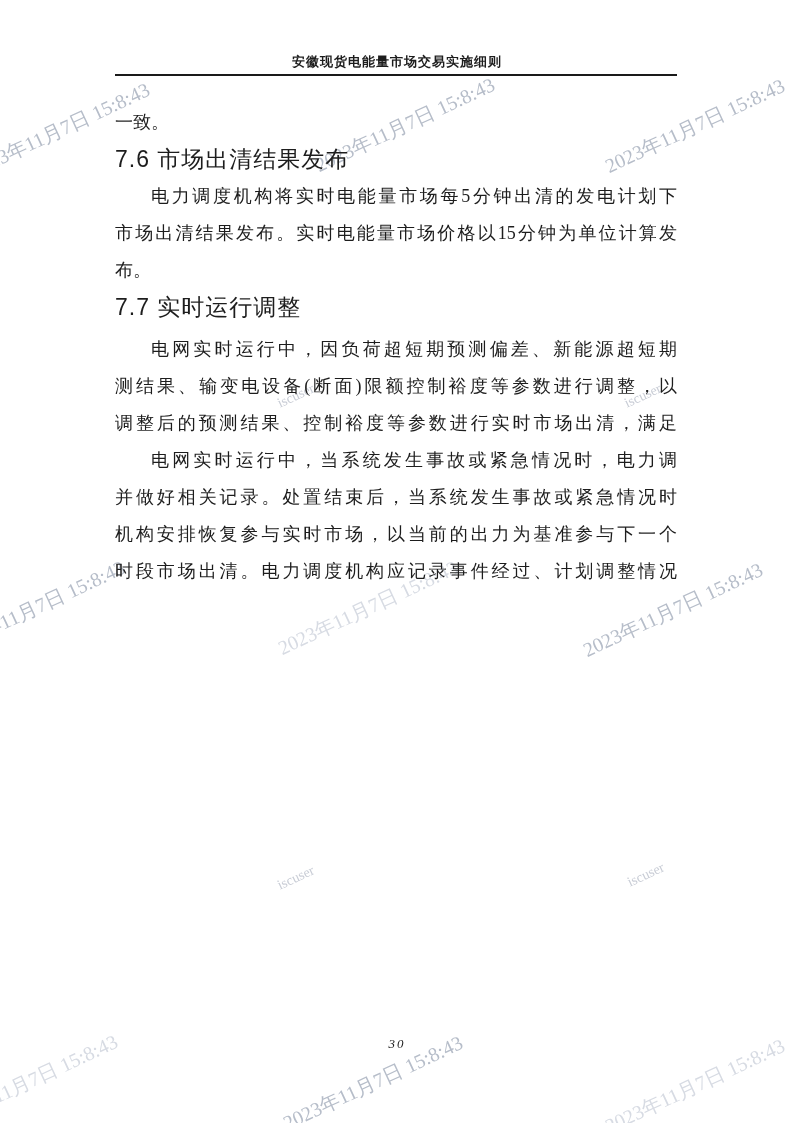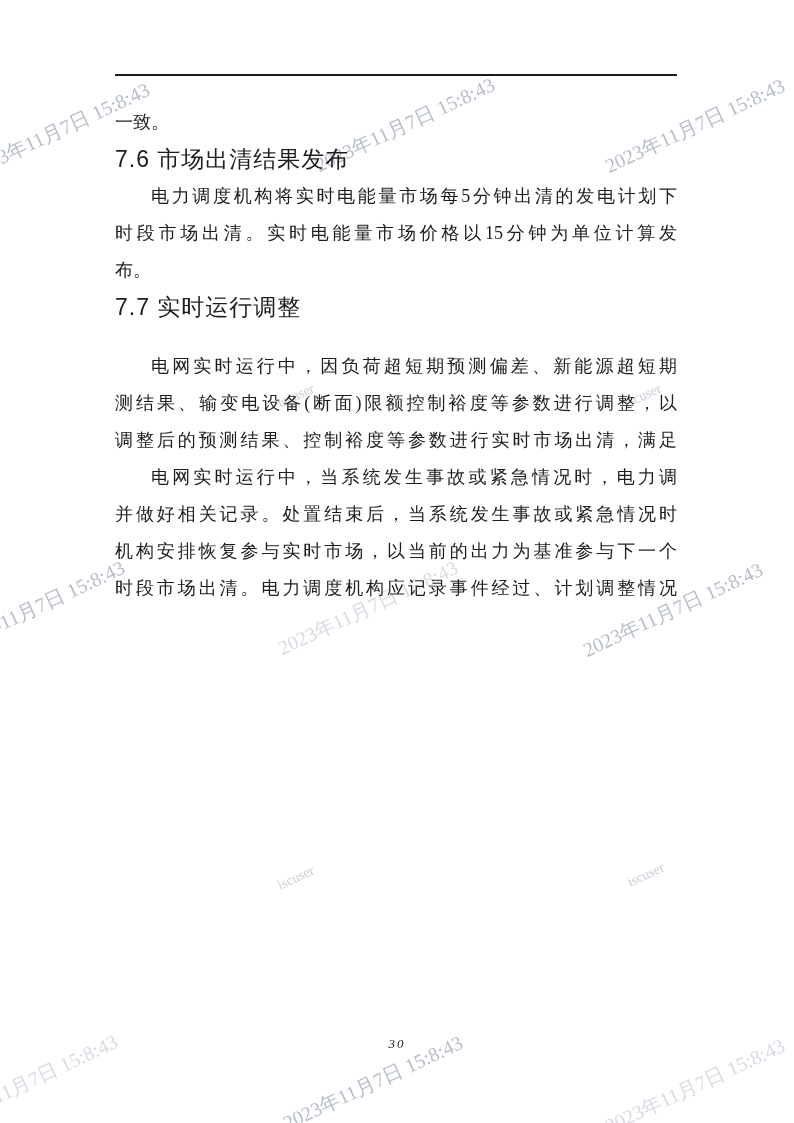--- a/index.html
+++ b/index.html
@@ -42,21 +42,21 @@
     font-size:18px;line-height:37px;
     text-align:justify;text-align-last:justify;
   }
   .line.end{text-align-last:left;}
   .line.indent{text-indent:2em;}
   .line.heading{
     font-family:"Liberation Sans","DejaVu Sans",sans-serif;
     font-weight:400;font-size:23px;letter-spacing:1px;
     text-align:left;text-align-last:left;
   }
-  .doc-body .line:nth-child(6){margin-bottom:22px;}
+  .doc-body .line:nth-child(6){margin-bottom:5px;}
   
   .page-number{
     position:absolute;top:1036px;left:0;right:0;z-index:1;
     text-align:center;
     font-size:13px;letter-spacing:2px;
     color:var(--text,#1d1d1d);
     font-style:italic;
   }
 </style>
 </head>
@@ -73,27 +73,28 @@
     <span class="wm wm-ts" style="left:673px;top:610px;">2023年11月7日 15:8:43</span>
     <span class="wm wm-ts wm-light" style="left:28px;top:1082px;">2023年11月7日 15:8:43</span>
     <span class="wm wm-ts" style="left:373px;top:1083px;">2023年11月7日 15:8:43</span>
     <span class="wm wm-ts wm-light" style="left:695px;top:1086px;">2023年11月7日 15:8:43</span>
     <span class="wm wm-user" style="left:296px;top:396px;">iscuser</span>
     <span class="wm wm-user" style="left:643px;top:396px;">iscuser</span>
     <span class="wm wm-user" style="left:296px;top:878px;">iscuser</span>
     <span class="wm wm-user" style="left:646px;top:875px;">iscuser</span>
   </div>
 
+  <div class="doc-header-title">安徽现货电能量市场交易实施细则</div>
   <div class="doc-header-rule"></div>
 
   <div class="doc-body">
       <div class="line end">一致。</div>
       <div class="line heading">7.6 市场出清结果发布</div>
       <div class="line indent">电力调度机构将实时电能量市场每5分钟出清的发电计划下</div>
-      <div class="line full">时段市场出清。实时电能量市场价格以15分钟为单位计算发</div>
+      <div class="line full">市场出清结果发布。实时电能量市场价格以15分钟为单位计算发</div>
       <div class="line end">布。</div>
       <div class="line heading">7.7 实时运行调整</div>
       <div class="line indent">电网实时运行中，因负荷超短期预测偏差、新能源超短期</div>
       <div class="line full">测结果、输变电设备(断面)限额控制裕度等参数进行调整，以</div>
       <div class="line full">调整后的预测结果、控制裕度等参数进行实时市场出清，满足</div>
       <div class="line indent">电网实时运行中，当系统发生事故或紧急情况时，电力调</div>
       <div class="line full">并做好相关记录。处置结束后，当系统发生事故或紧急情况时</div>
       <div class="line full">机构安排恢复参与实时市场，以当前的出力为基准参与下一个</div>
       <div class="line full">时段市场出清。电力调度机构应记录事件经过、计划调整情况</div>
     </div>

